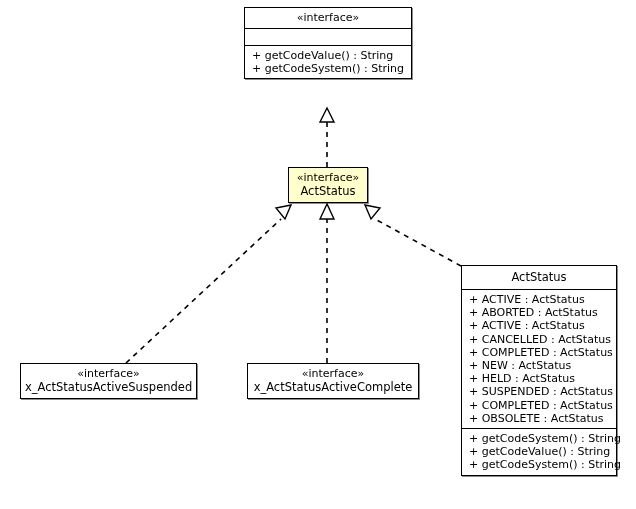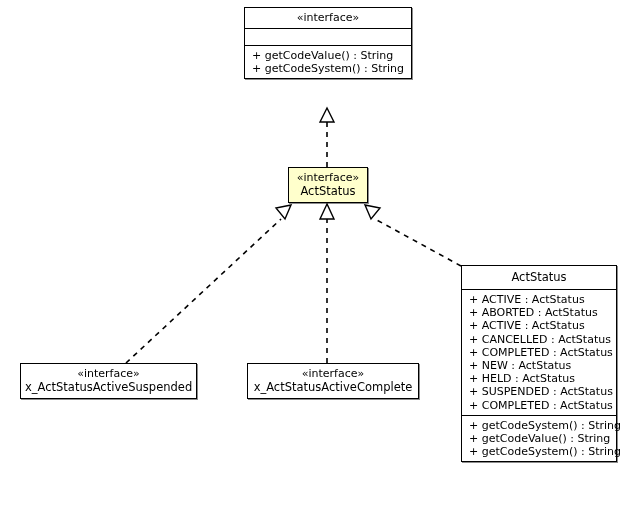--- a/index.html
+++ b/index.html
@@ -149,20 +149,21 @@
     <div class="compartment members">
       <div class="member">+ ACTIVE : ActStatus</div>
       <div class="member">+ ABORTED : ActStatus</div>
       <div class="member">+ ACTIVE : ActStatus</div>
       <div class="member">+ CANCELLED : ActStatus</div>
       <div class="member">+ COMPLETED : ActStatus</div>
       <div class="member">+ NEW : ActStatus</div>
       <div class="member">+ HELD : ActStatus</div>
       <div class="member">+ SUSPENDED : ActStatus</div>
       <div class="member">+ COMPLETED : ActStatus</div>
+      <div class="member">+ OBSOLETE : ActStatus</div>
     </div>
     <div class="compartment members">
       <div class="member">+ getCodeSystem() : String</div>
       <div class="member">+ getCodeValue() : String</div>
       <div class="member">+ getCodeSystem() : String</div>
     </div>
   </div>
 
 </div>
 

